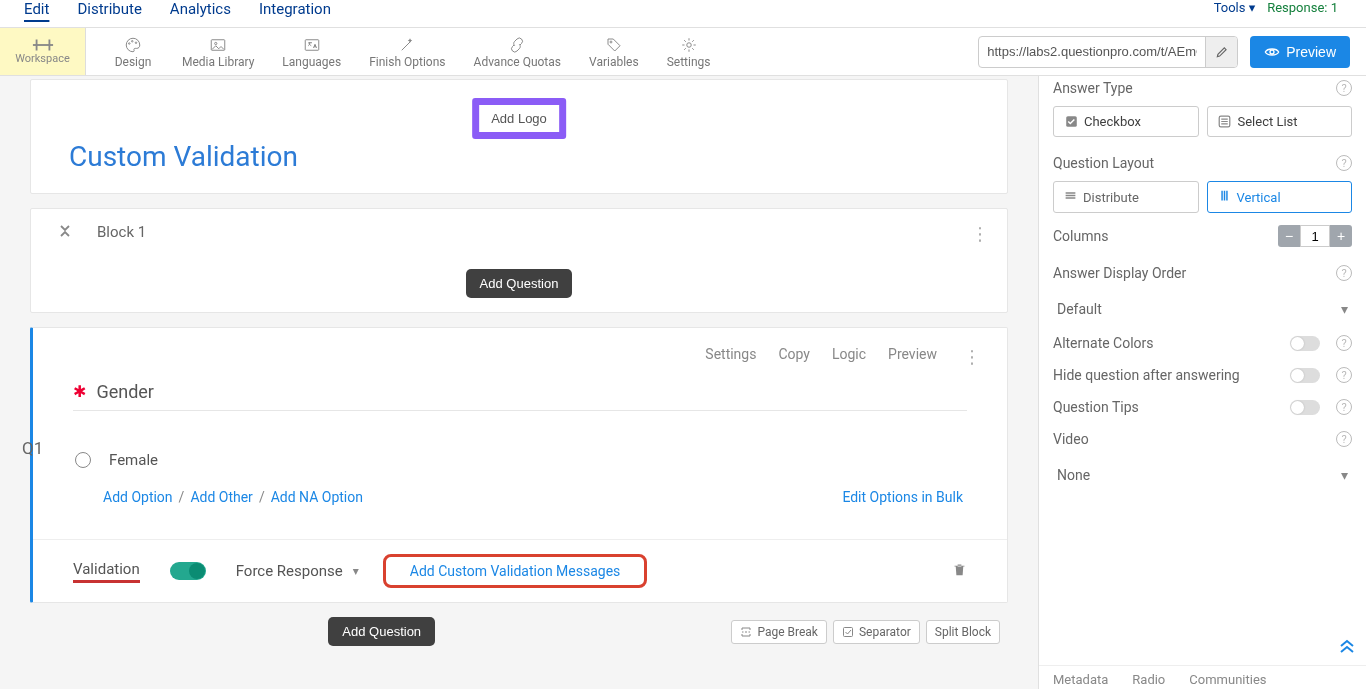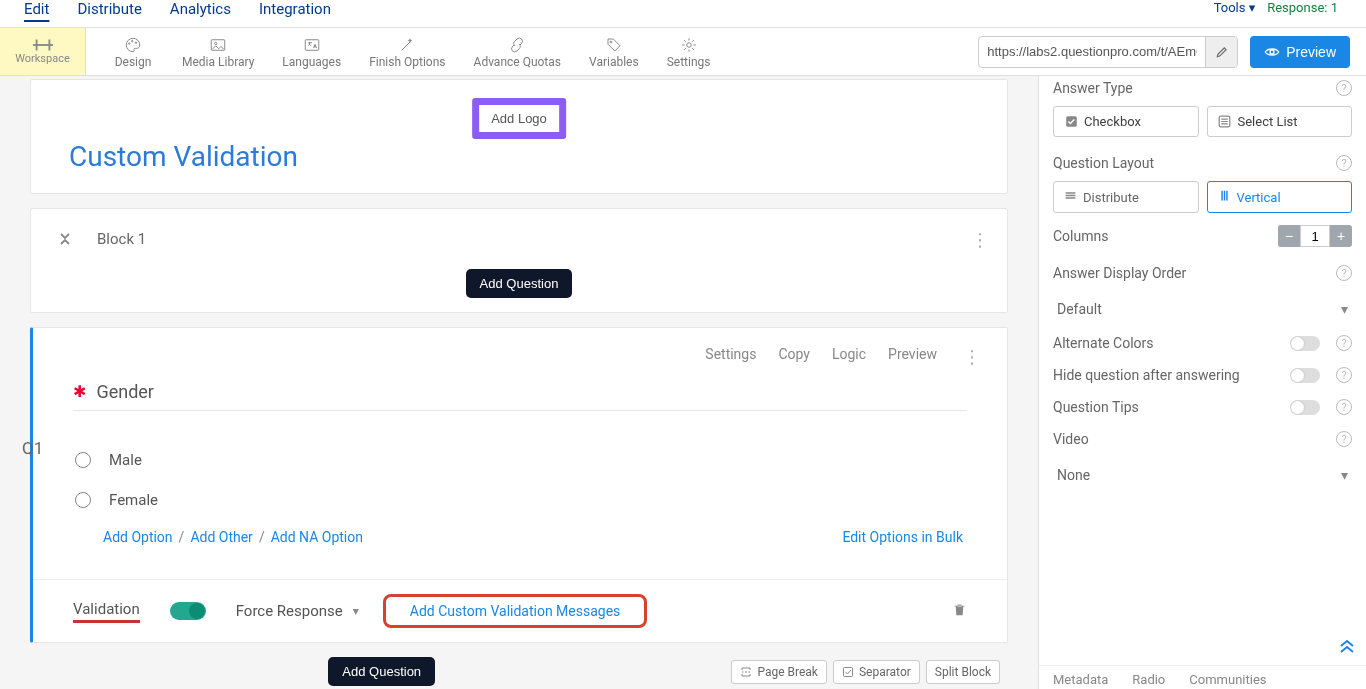--- a/index.html
+++ b/index.html
@@ -174,41 +174,41 @@
     color: #2c7bd6;
     font-size: 28px;
     font-weight: 400;
     padding: 60px 0 0 38px;
   }
   .card.block {
     padding: 14px 20px;
   }
   .block-row {
     display: flex;
-    align-items: center;
+    align-items: flex-start;
     height: 32px;
   }
   .chev {
     width: 28px;
     color: #888;
     display: flex;
     align-items: center;
     justify-content: center;
   }
   .block-name { color: #666; margin-left: 18px; font-size: 15px; }
   .more-v {
     margin-left: auto;
     color: #aaa;
     cursor: pointer;
     font-size: 18px;
     letter-spacing: -2px;
   }
   .add-q-wrap { text-align: center; padding-top: 14px; }
   .add-q-btn {
-    background: #0f172a;
+    background: #404040;
     color: #fff;
     border: none;
     border-radius: 5px;
     padding: 7px 14px;
     font-size: 13px;
     cursor: pointer;
   }
   .card.question {
     border-left: 3px solid #1b87e5;
     padding: 0;
@@ -552,24 +552,20 @@
         <span>Logic</span>
         <span>Preview</span>
         <span class="more-v" style="margin-left:4px;">⋮</span>
       </div>
       <div class="q-body">
         <div class="q-title-row">
           <span class="req-star">✱</span>
           <span class="q-title">Gender</span>
         </div>
         <div class="options">
-          <div class="opt-row">
-            <span class="radio-circ"></span>
-            <span>Male</span>
-          </div>
           <div class="opt-row">
             <span class="radio-circ"></span>
             <span>Female</span>
           </div>
           <div class="opt-links">
             <a>Add Option</a>
             <span class="sep">/</span>
             <a>Add Other</a>
             <span class="sep">/</span>
             <a>Add NA Option</a>

